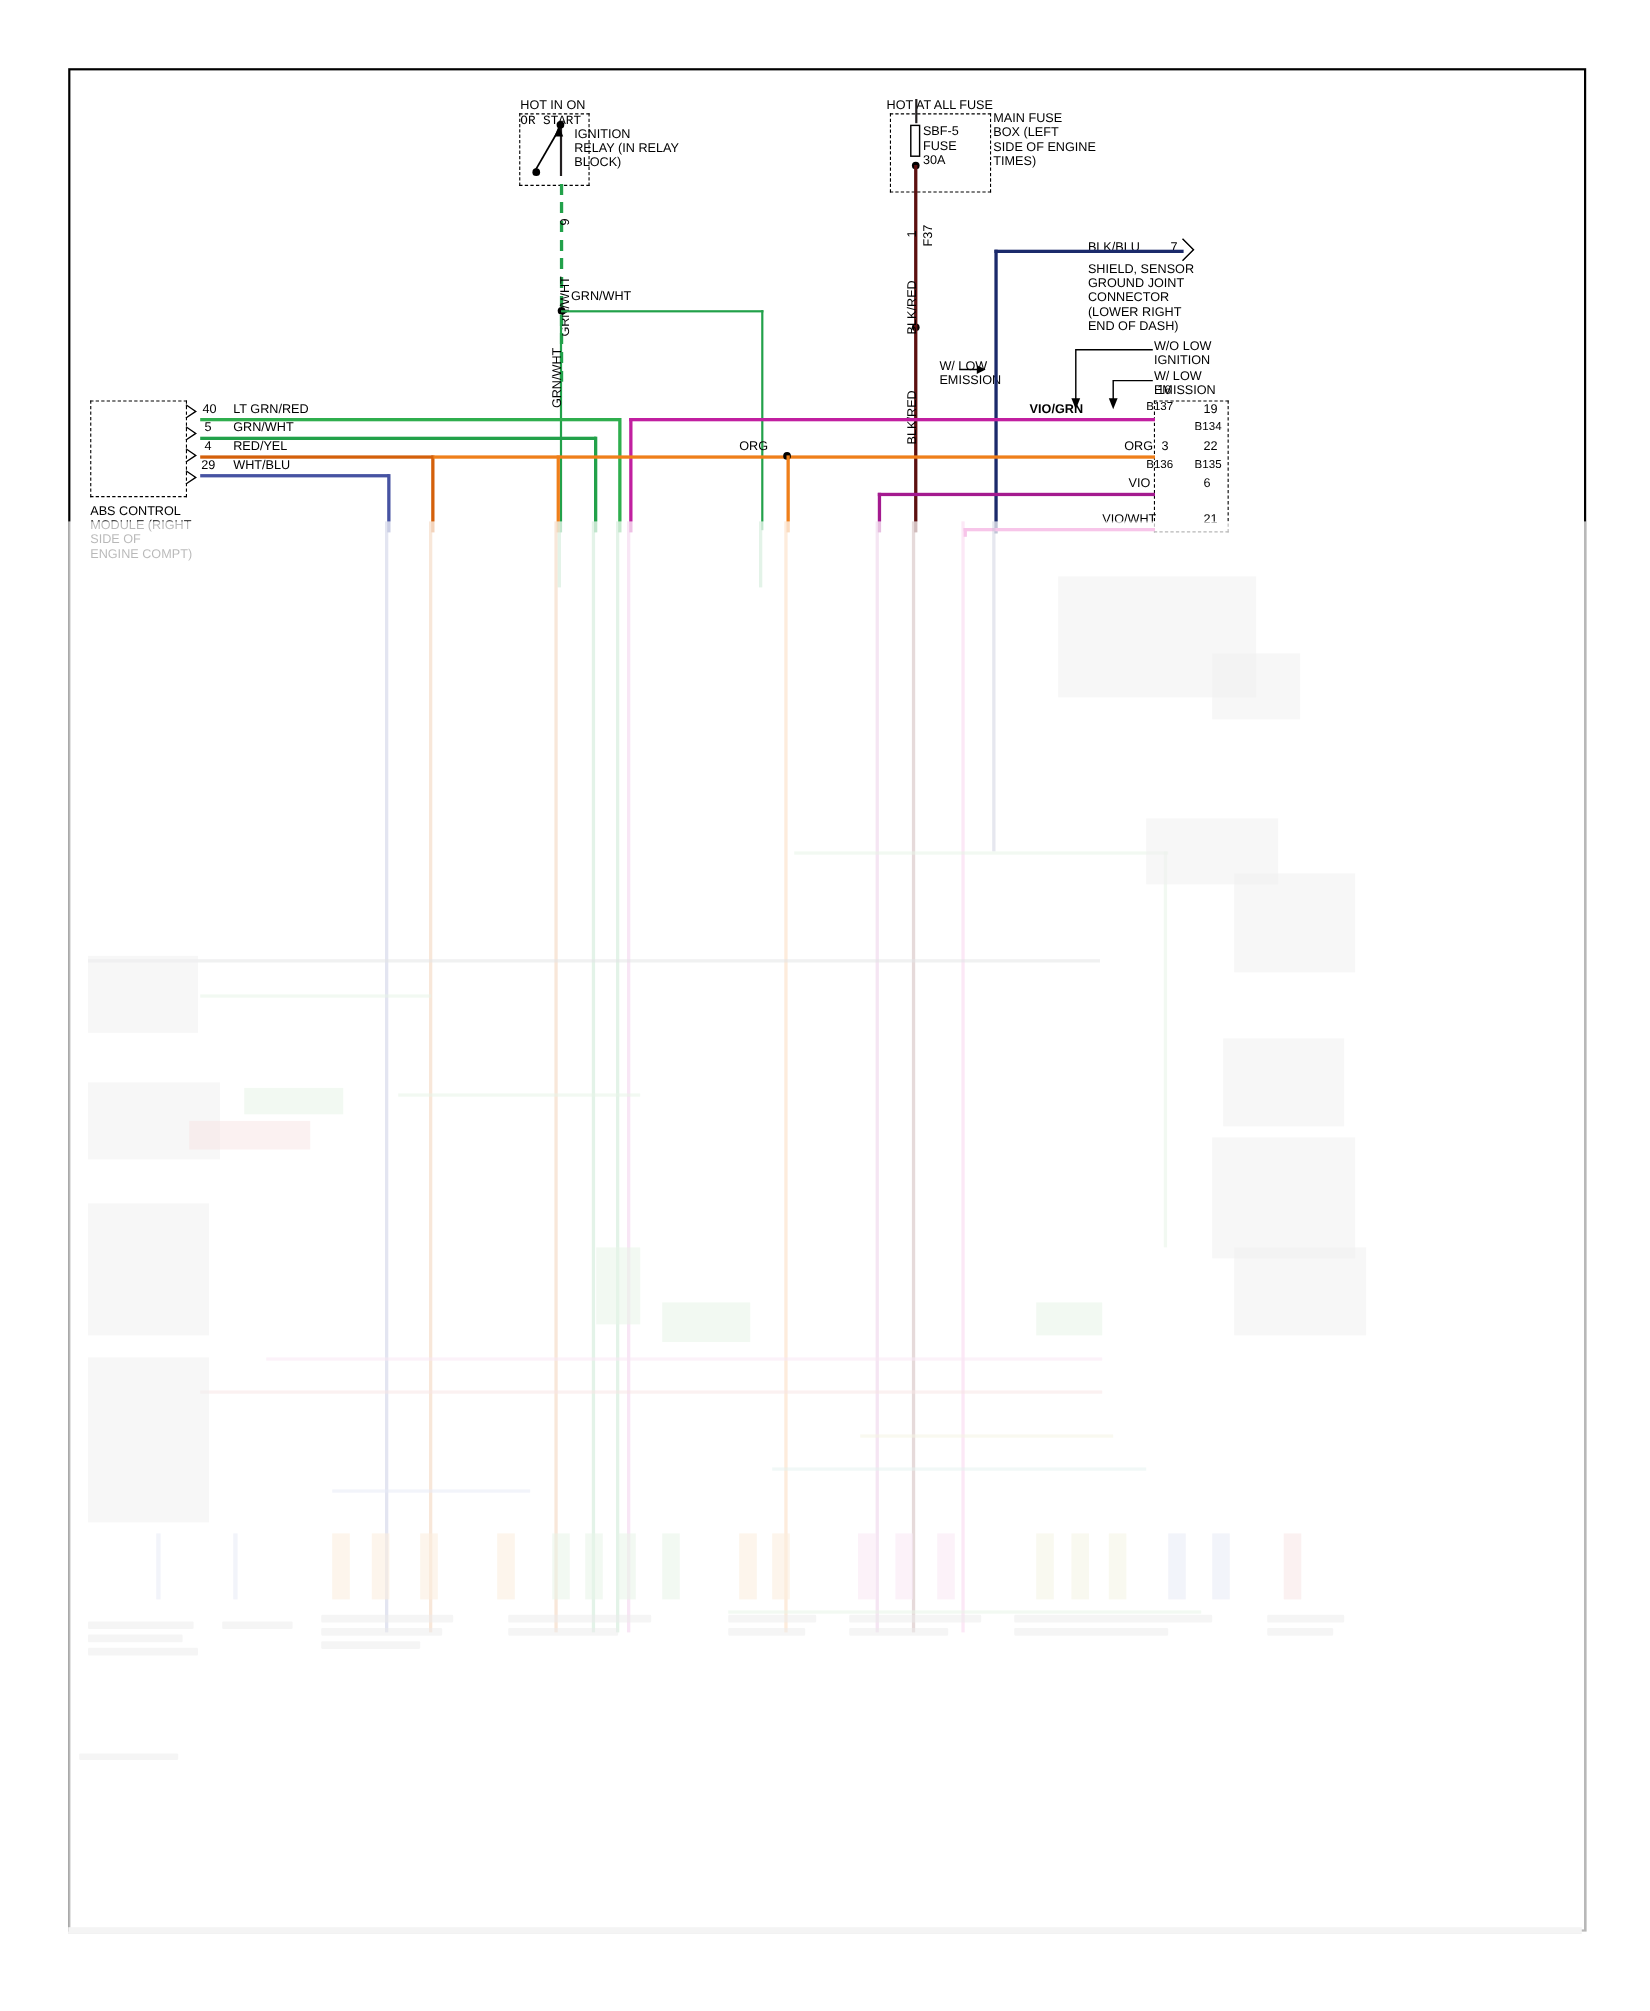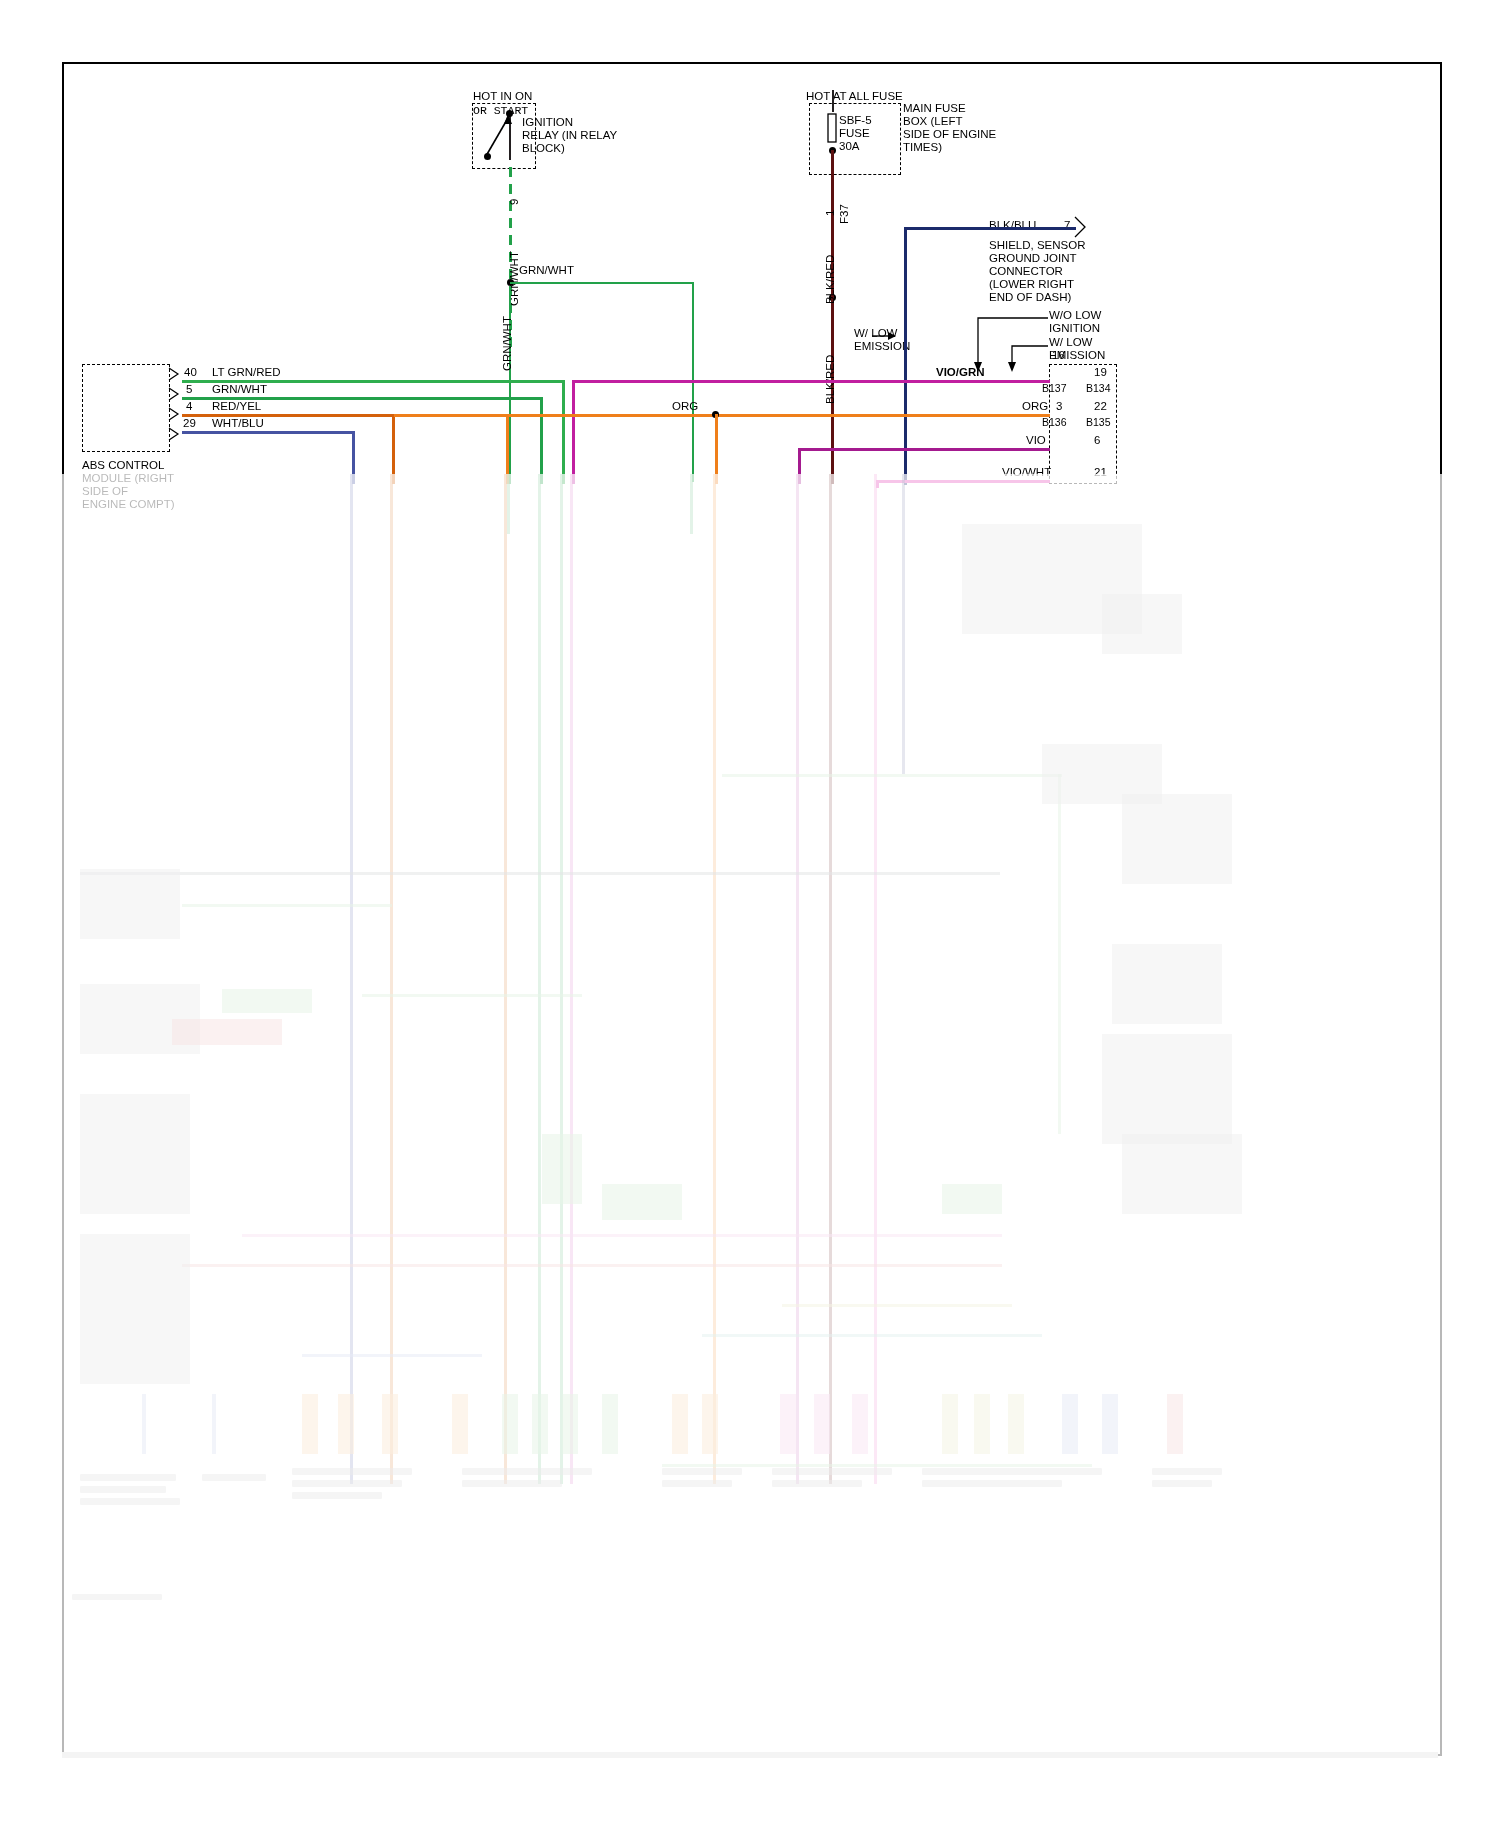--- a/index.html
+++ b/index.html
@@ -164,21 +164,21 @@
     <div class="wire v redyel" style="left:328px;top:350px;height:70px;width:2.5px;"></div>
 
     <div class="lbl" style="left:119px;top:353px;">29</div>
     <div class="lbl" style="left:148px;top:353px;">WHT/BLU</div>
     <div class="wire h whtblu" style="left:118px;top:367px;width:172px;height:2.5px;"></div>
     <div class="wire v whtblu" style="left:288px;top:367px;height:53px;width:2.5px;"></div>
 
     <div class="lbl" style="left:872px;top:302px;font-weight:bold;">VIO/GRN</div>
     <div class="lbl" style="left:988px;top:285px;">16</div>
     <div class="lbl" style="left:1030px;top:302px;">19</div>
-    <div class="lbl small" style="left:978px;top:318px;">B137</div>
+    <div class="lbl small" style="left:978px;top:300px;">B137</div>
     <div class="lbl small" style="left:1022px;top:318px;">B134</div>
     <div class="wire h vio" style="left:508px;top:316px;width:478px;height:2.5px;"></div>
     <div class="wire v vio" style="left:508px;top:316px;height:104px;width:2.5px;"></div>
 
     <div class="lbl" style="left:958px;top:336px;">ORG</div>
     <div class="lbl" style="left:992px;top:336px;">3</div>
     <div class="lbl" style="left:1030px;top:336px;">22</div>
     <div class="lbl small" style="left:978px;top:352px;">B136</div>
     <div class="lbl small" style="left:1022px;top:352px;">B135</div>
     <div class="lbl" style="left:608px;top:336px;">ORG</div>

